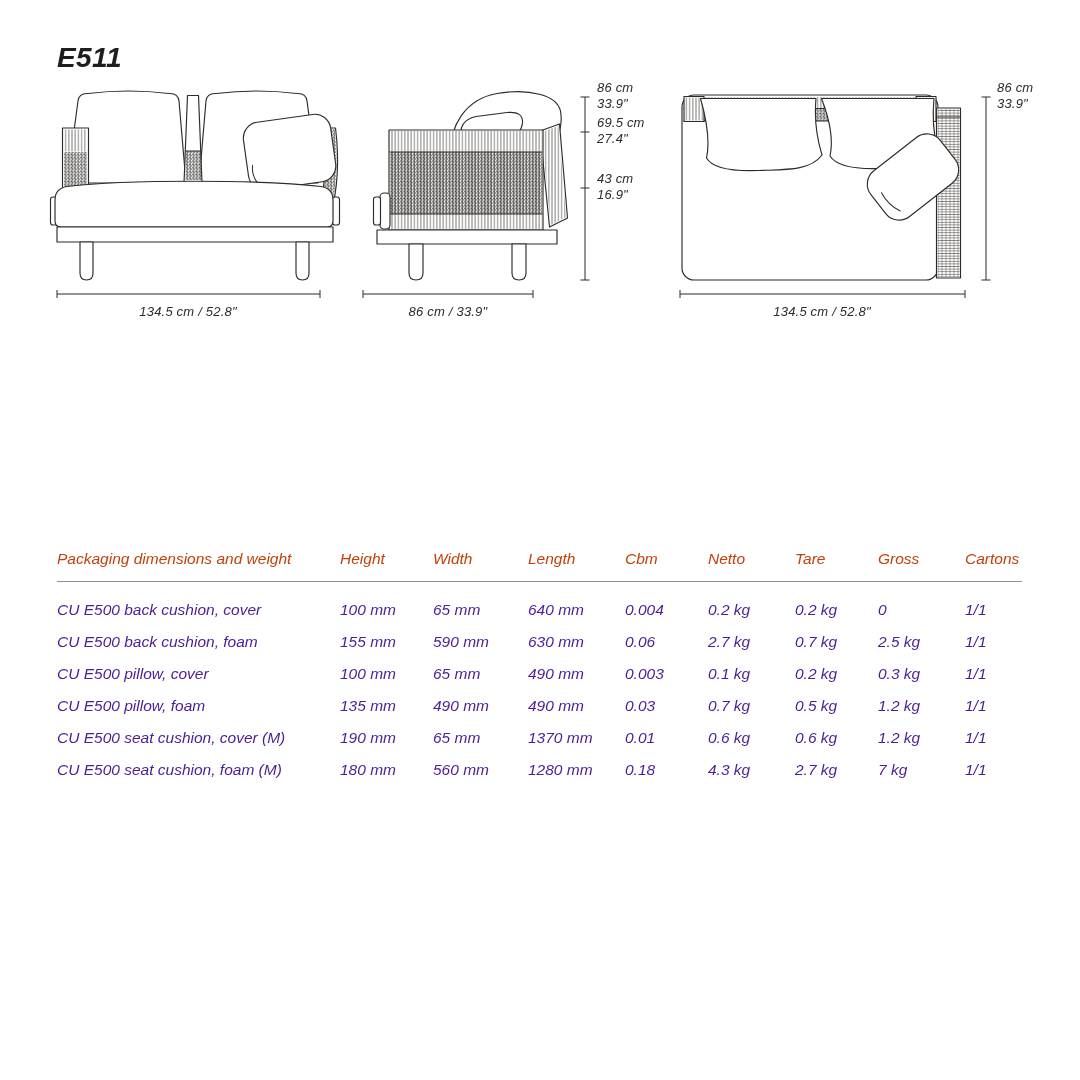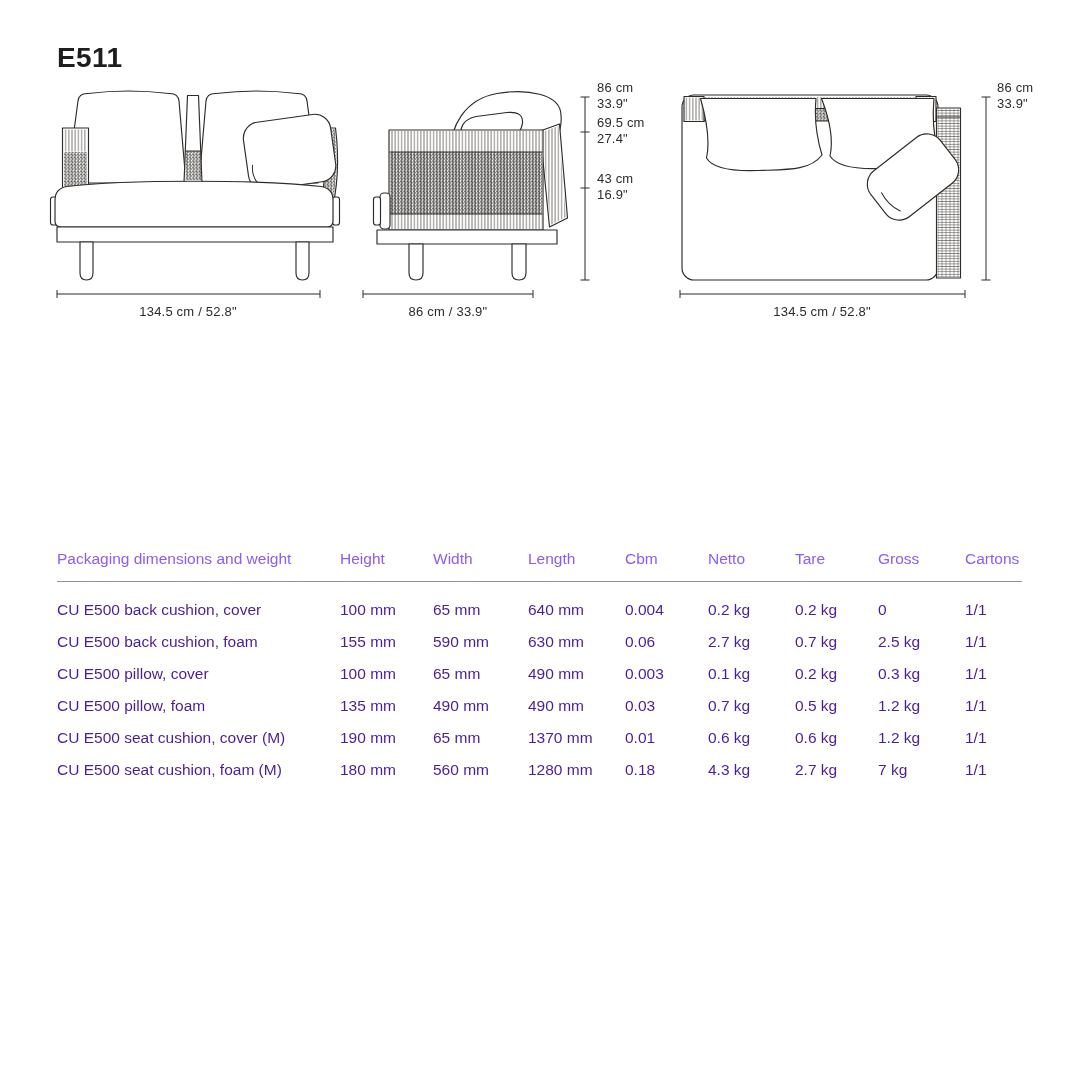--- a/index.html
+++ b/index.html
@@ -1,27 +1,27 @@
 <!DOCTYPE html>
 <html><head>
 <meta charset="utf-8">
 <style>
   html,body{margin:0;padding:0;background:#ffffff;}
   .page{position:relative;width:1080px;height:780px;background:#fff;overflow:hidden;
-        font-family:"Liberation Sans",sans-serif;color:#3c3936;}
+        font-family:"Liberation Sans",sans-serif;color:#3c3936;font-style:italic;}
   .title{position:absolute;left:57px;top:42px;font-size:28px;font-weight:600;
          letter-spacing:.4px;color:#201e1c;margin:0;}
   .drawings{position:absolute;left:0;top:0;width:1080px;height:340px;}
   .drawings text{font-family:"Liberation Sans",sans-serif;font-size:13px;fill:#2e2b28;letter-spacing:.2px;}
   .sh{fill:#ffffff;stroke:#2e2b28;stroke-width:1.15;stroke-linejoin:round;stroke-linecap:round;}
   .ln{fill:none;stroke:#2e2b28;stroke-width:1;stroke-linecap:round;}
   .dim{fill:none;stroke:#2e2b28;stroke-width:1;}
   .spec-table{position:absolute;left:57px;top:550px;width:965px;font-size:15.5px;}
   .t-grid{display:grid;grid-template-columns:283px 93px 95px 97px 83px 87px 83px 87px 57px;}
-  .t-head{color:#8b5cf6;padding-bottom:13px;border-bottom:1px solid #94918e;}
+  .t-head{color:#c2410c;padding-bottom:13px;border-bottom:1px solid #94918e;}
   .t-body{padding-top:12px;color:#4c1d95;}
   .t-row{height:32px;align-items:center;}
   .t-cell{white-space:nowrap;overflow:visible;}
 </style>
 </head>
 <body>
 
 <div class="page">
 
   <h1 class="title">E511</h1>

